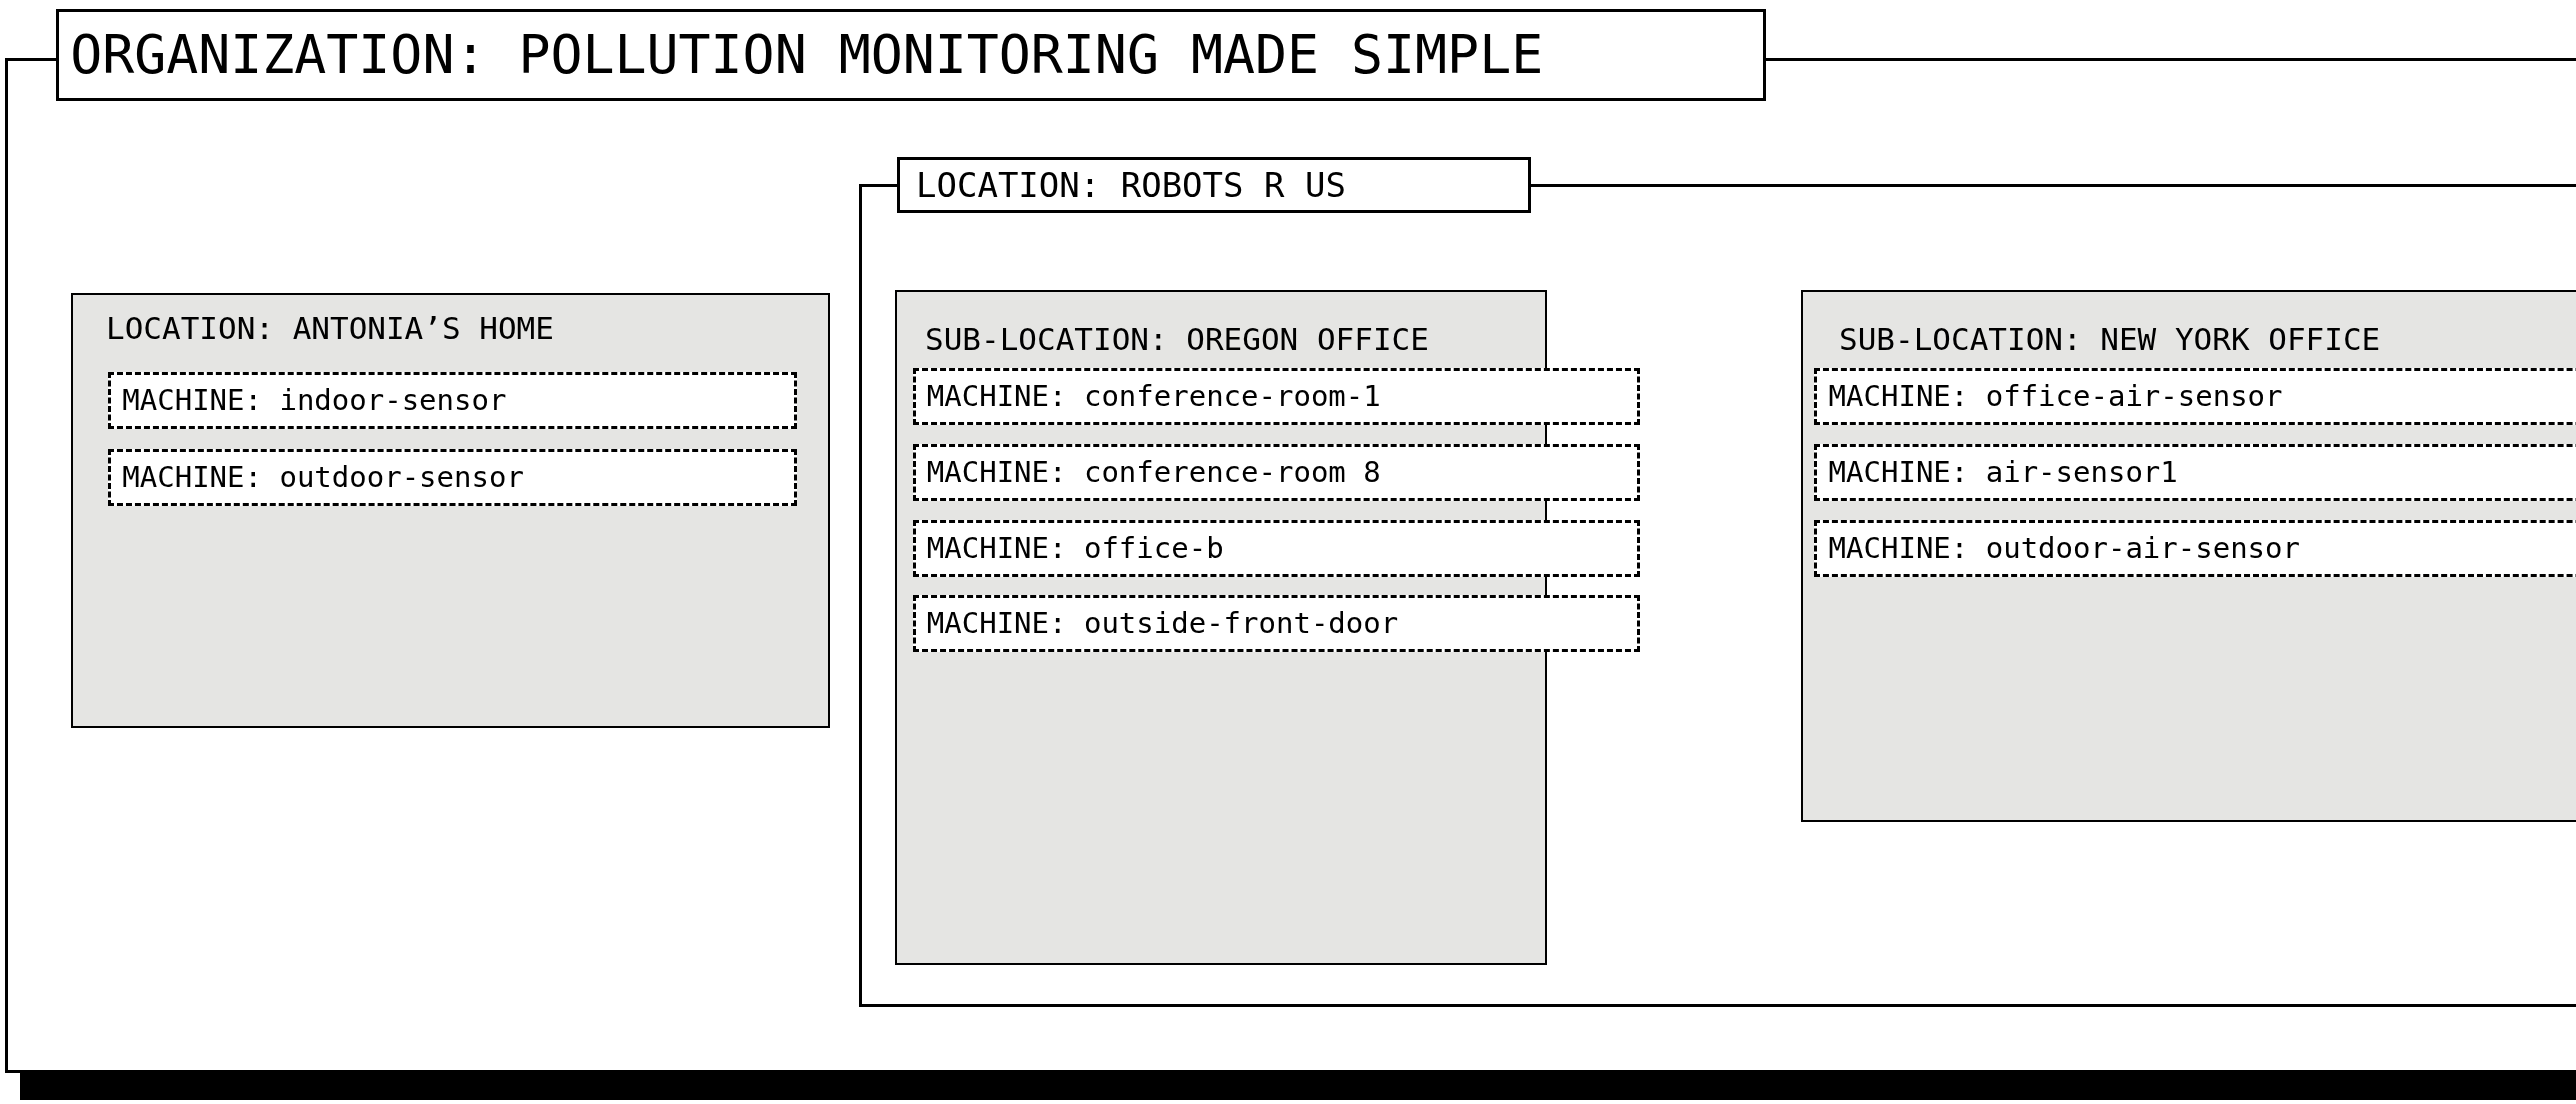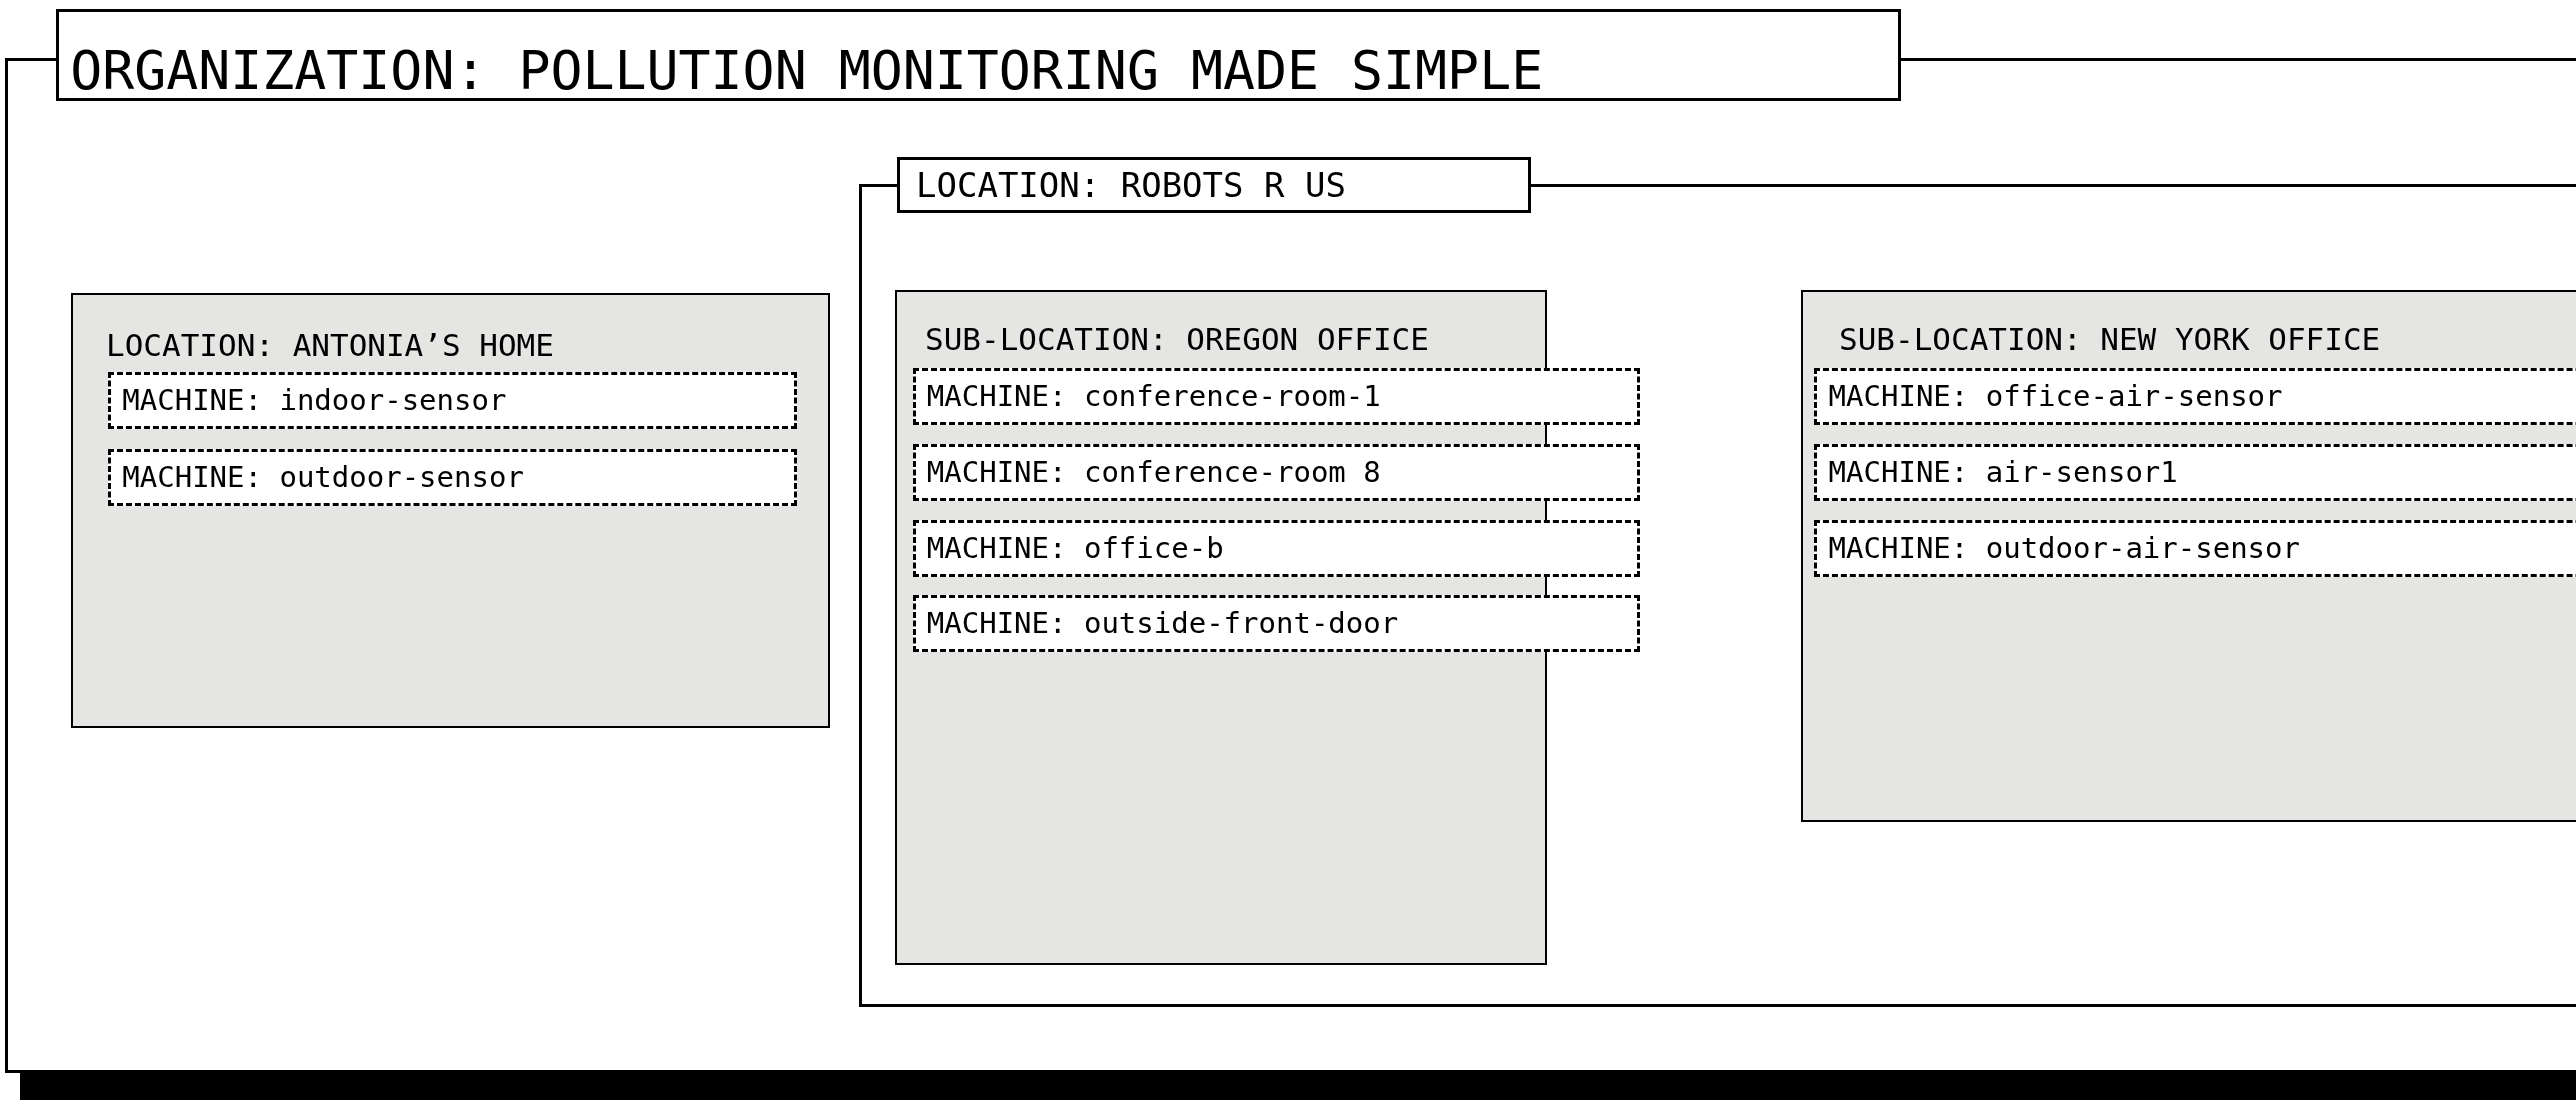--- a/index.html
+++ b/index.html
@@ -31,26 +31,26 @@
     width:2817px; height:1015px;
     background:#ffffff;
     border:3.6px solid #000000;
     box-sizing:border-box;
   }
 
   
   .org-title{
     position:absolute;
     left:56px; top:9.3px;
-    width:1845px; height:92px;
+    width:1710px; height:92px;
     background:#ffffff;
     border:3.6px solid #000000;
     box-sizing:border-box;
     display:flex;
-    align-items:flex-end;
+    align-items:center;
     z-index:6;
   }
   .org-title .txt{
     font-size:54px;
     line-height:1;
     letter-spacing:0px;
     color:#000000;
     white-space:nowrap;
     padding-left:11.3px;
     transform:scaleX(0.985);
@@ -118,21 +118,21 @@
   }
 
   
   .panel-heading{
     font-size:31px;
     line-height:1;
     color:#000000;
     white-space:nowrap;
     position:absolute;
   }
-  .loc-home .panel-heading{ left:33px; top:35px; }
+  .loc-home .panel-heading{ left:33px; top:18px; }
   .sub-oregon .panel-heading{ left:28px; top:32px; }
   .sub-newyork .panel-heading{ left:28px; top:32px;margin-left:8px; }
 
   
   .machine{
     position:absolute;
     background:#ffffff;
     border:3.1px dashed #000000;
     box-sizing:border-box;
     display:flex;

